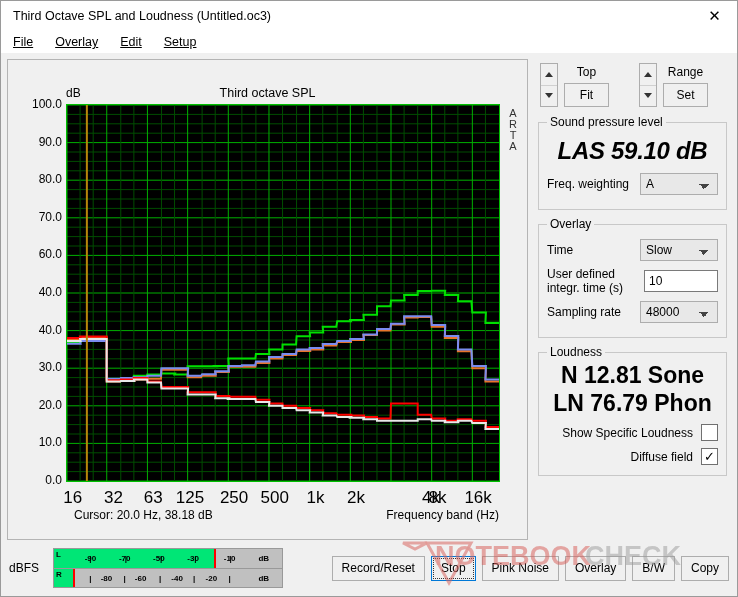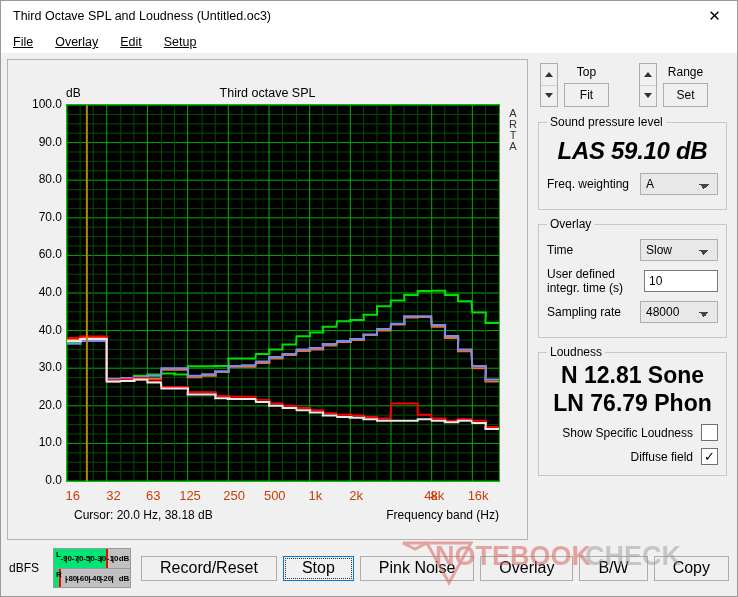--- a/index.html
+++ b/index.html
@@ -74,21 +74,21 @@
   }
   .plot svg{display:block;}
   .ylabels{position:absolute;left:0;top:36px;width:54px;}
   .ylab{
     position:absolute;right:0;text-align:right;
     font-size:12px;color:#000;line-height:1;
   }
   .xlabels{position:absolute;left:58px;top:428px;width:434px;height:16px;}
   .xlab{
     position:absolute;transform:translateX(-50%);
-    font-size:13px;color:#c2410c;
+    font-size:17px;color:#000000;
   }
   .cursor-txt{position:absolute;left:66px;top:448px;font-size:12px;}
   .freqband-txt{position:absolute;right:28px;top:448px;font-size:12px;}
   .arta{
     position:absolute;left:498px;top:48px;
     font-size:11px;color:#333;line-height:11px;
     letter-spacing:0px;text-align:center;width:14px;
   }
   
   .side{
@@ -182,23 +182,23 @@
     border-bottom:1px solid #999;
   }
   .mrow:last-child{border-bottom:none;}
   .mfill{position:absolute;left:0;top:0;bottom:0;background:#00e676;}
   .mclip{position:absolute;top:0;bottom:0;width:2px;background:#f00;}
   .mchan{position:absolute;left:2px;top:1px;font-size:8px;font-weight:bold;z-index:3;}
   .mtick{position:absolute;top:50%;transform:translate(-50%,-50%);font-size:8px;font-weight:bold;z-index:3;}
   .mdiv{position:absolute;top:50%;transform:translate(-50%,-50%);font-size:8px;font-weight:bold;z-index:3;}
   .btns{display:flex;gap:6px;margin-left:auto;}
   .btn{
-    height:23px;padding:0 18px;
+    height:23px;padding:0 9px;
     background:#f0f0f0;border:1px solid #adadad;
-    font-size:16px;cursor:pointer;
+    font-size:12px;cursor:pointer;
     display:flex;align-items:center;justify-content:center;
     font-family:"Liberation Sans", sans-serif;white-space:nowrap;
   }
   .btn.focused{border:1px solid #0078d7;outline:1px dotted #333;outline-offset:-3px;}
   
   .wm{
     position:absolute;right:10px;top:538px;
     width:330px;height:48px;
     pointer-events:none;z-index:5;
     opacity:.62;

